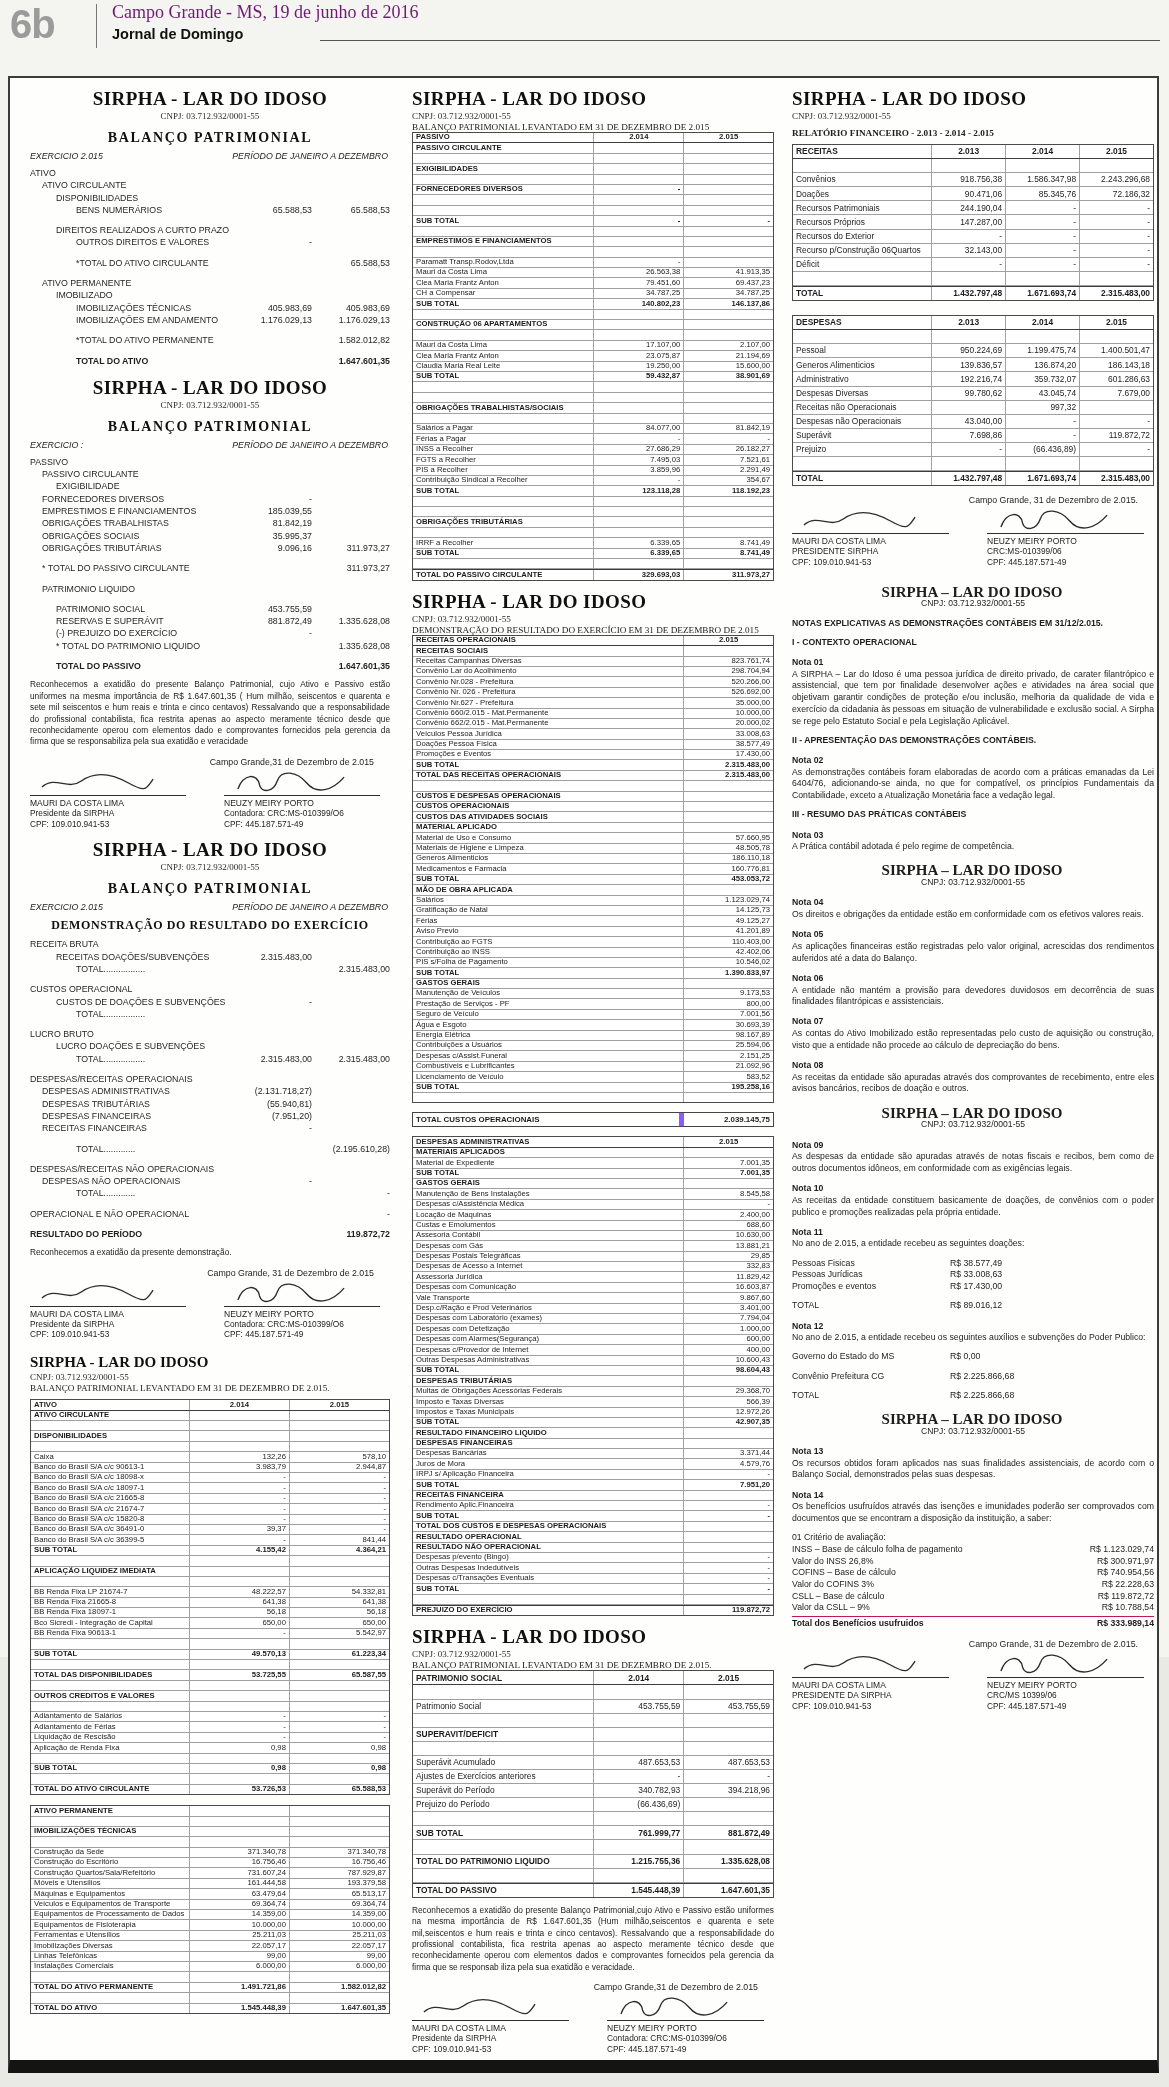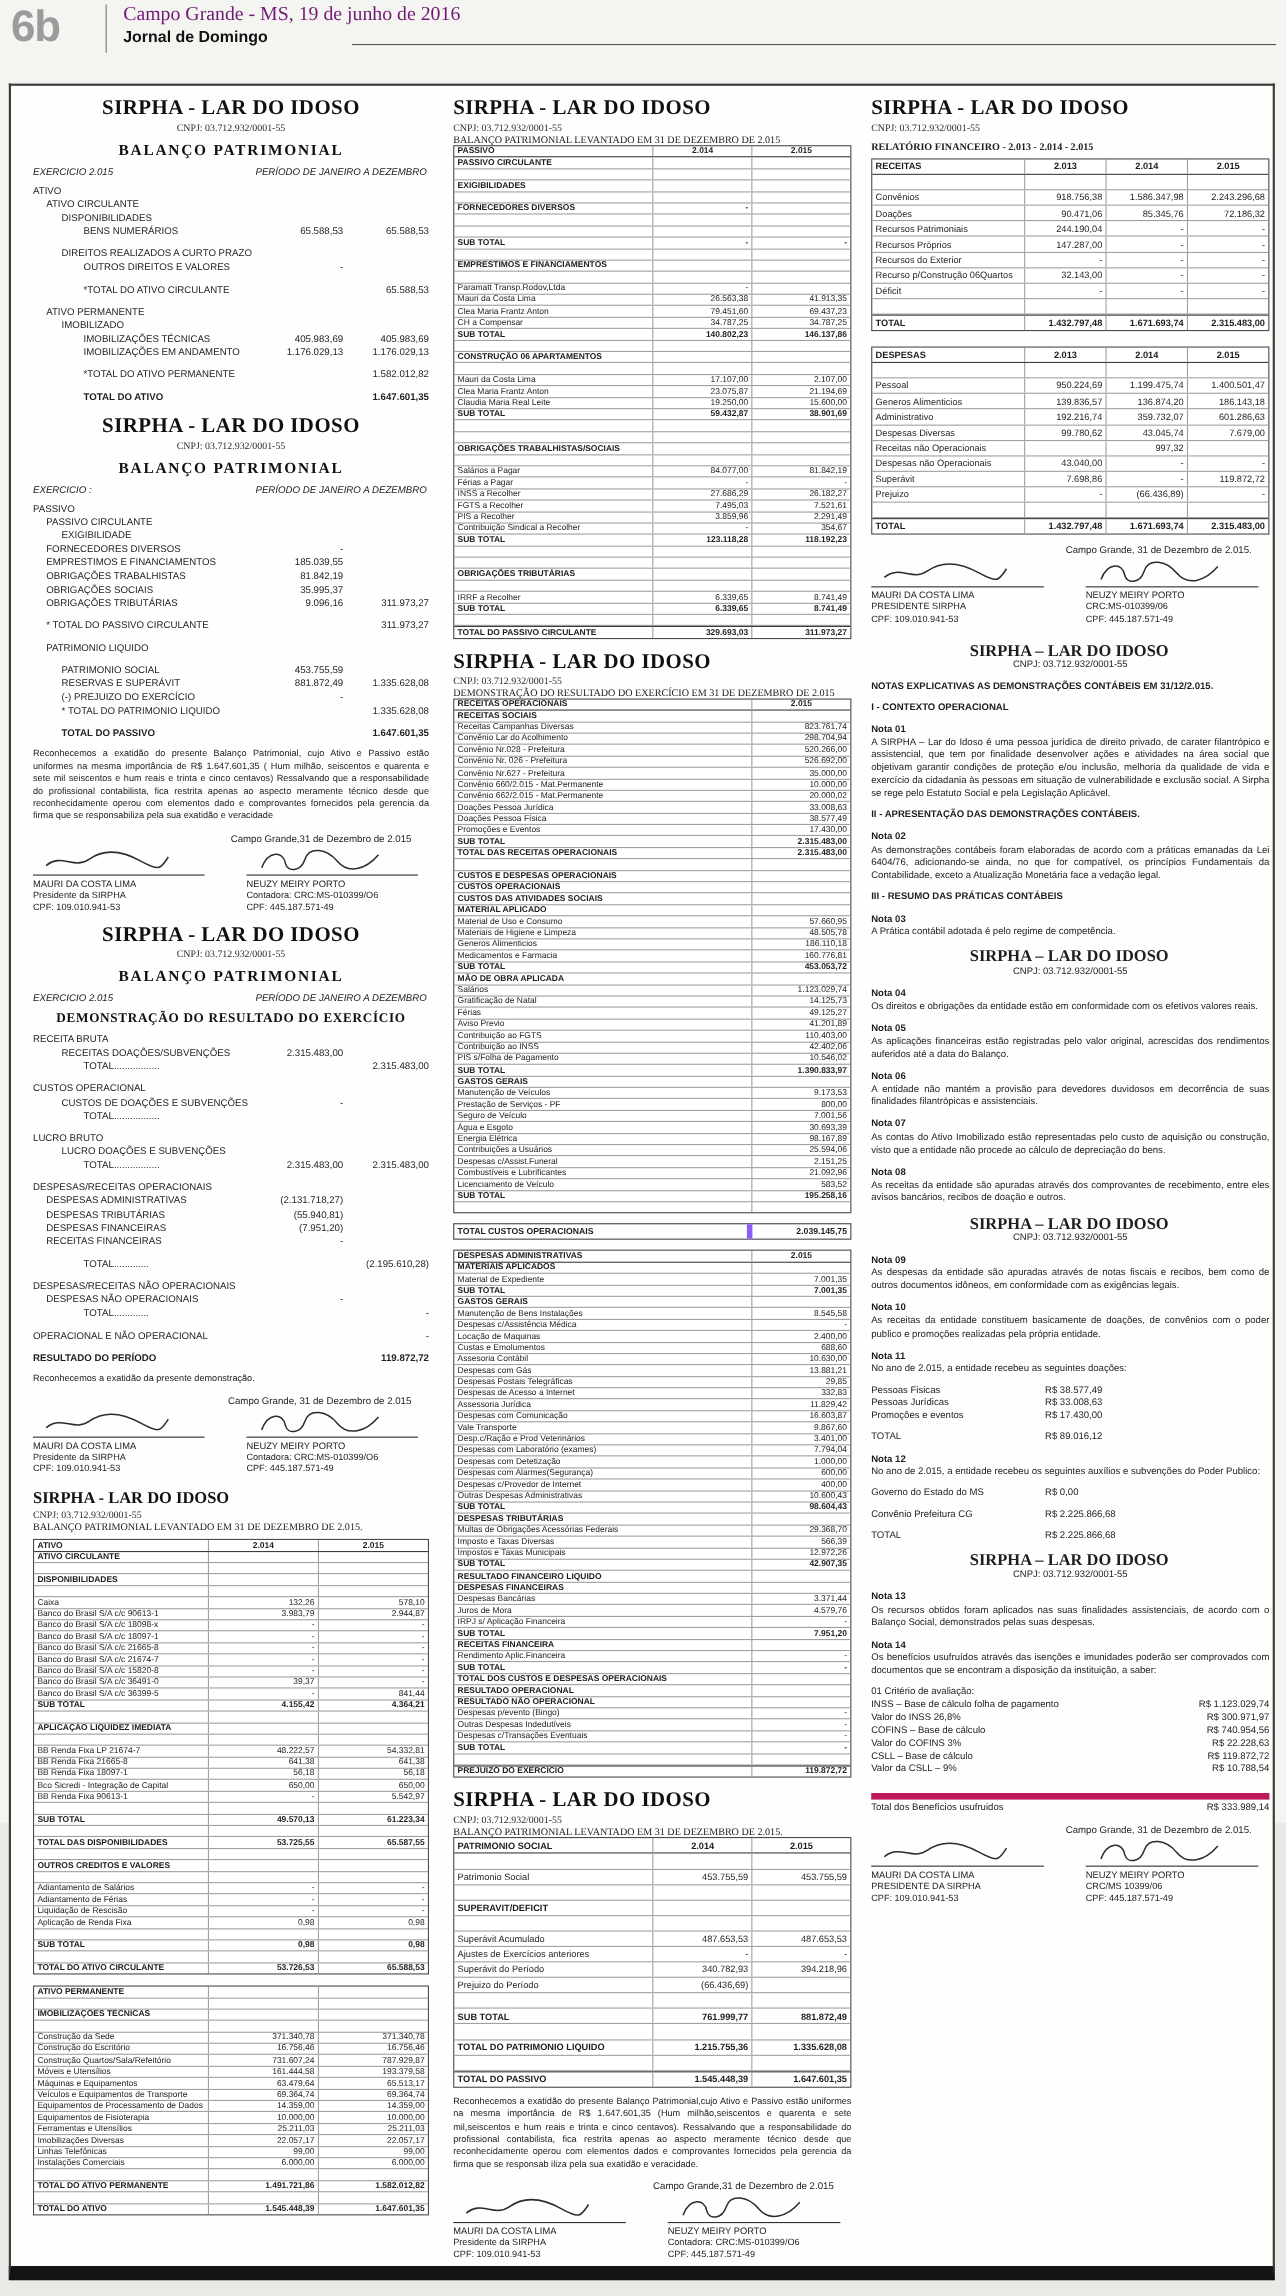--- a/index.html
+++ b/index.html
@@ -66,21 +66,21 @@
   .nb{font-size:8.7px;line-height:11.7px;color:#1d1d1d;}
   .nb.t{font-weight:bold;}
   .nb.n{font-weight:bold;margin-top:1px;}
   .nb.p{text-align:justify;}
   .nb.g{height:7.5px;}
   .nb.c1{font-family:"Liberation Serif",serif;font-weight:bold;font-size:15px;text-align:center;margin-top:5px;}
   .nb.c2{text-align:center;font-size:8.6px;}
   .nb.pr{display:flex;}
   .nb.pr .px{width:158px;}
   .nb.pb{display:flex;justify-content:space-between;}
-  .nb.bt{font-weight:normal;border-top:6px solid #be185d;margin-top:16px;padding-top:1px;}
+  .nb.bt{font-weight:bold;border-top:1px solid #be185d;margin-top:2px;padding-top:1px;}
   .gap6{height:6px;} .gap10{height:10px;} .gap14{height:14px;}
 </style>
 </head>
 <body>
 
 <div class="page">
 
   <div class="mast">
     <div class="mast-page">6b</div>
     <div class="mast-div"></div>
@@ -1056,21 +1056,21 @@
         </div>
           <div class="tr">
           <span class="tl">Convênio 660/2.015 - Mat.Permanente</span>
           <span class="tv">10.000,00</span>
         </div>
           <div class="tr">
           <span class="tl">Convênio 662/2.015 - Mat.Permanente</span>
           <span class="tv">20.000,02</span>
         </div>
           <div class="tr">
-          <span class="tl">Doações Pessoa Jurídica</span>
+          <span class="tl">Veículos Pessoa Jurídica</span>
           <span class="tv">33.008,63</span>
         </div>
           <div class="tr">
           <span class="tl">Doações Pessoa Física</span>
           <span class="tv">38.577,49</span>
         </div>
           <div class="tr">
           <span class="tl">Promoções e Eventos</span>
           <span class="tv">17.430,00</span>
         </div>

